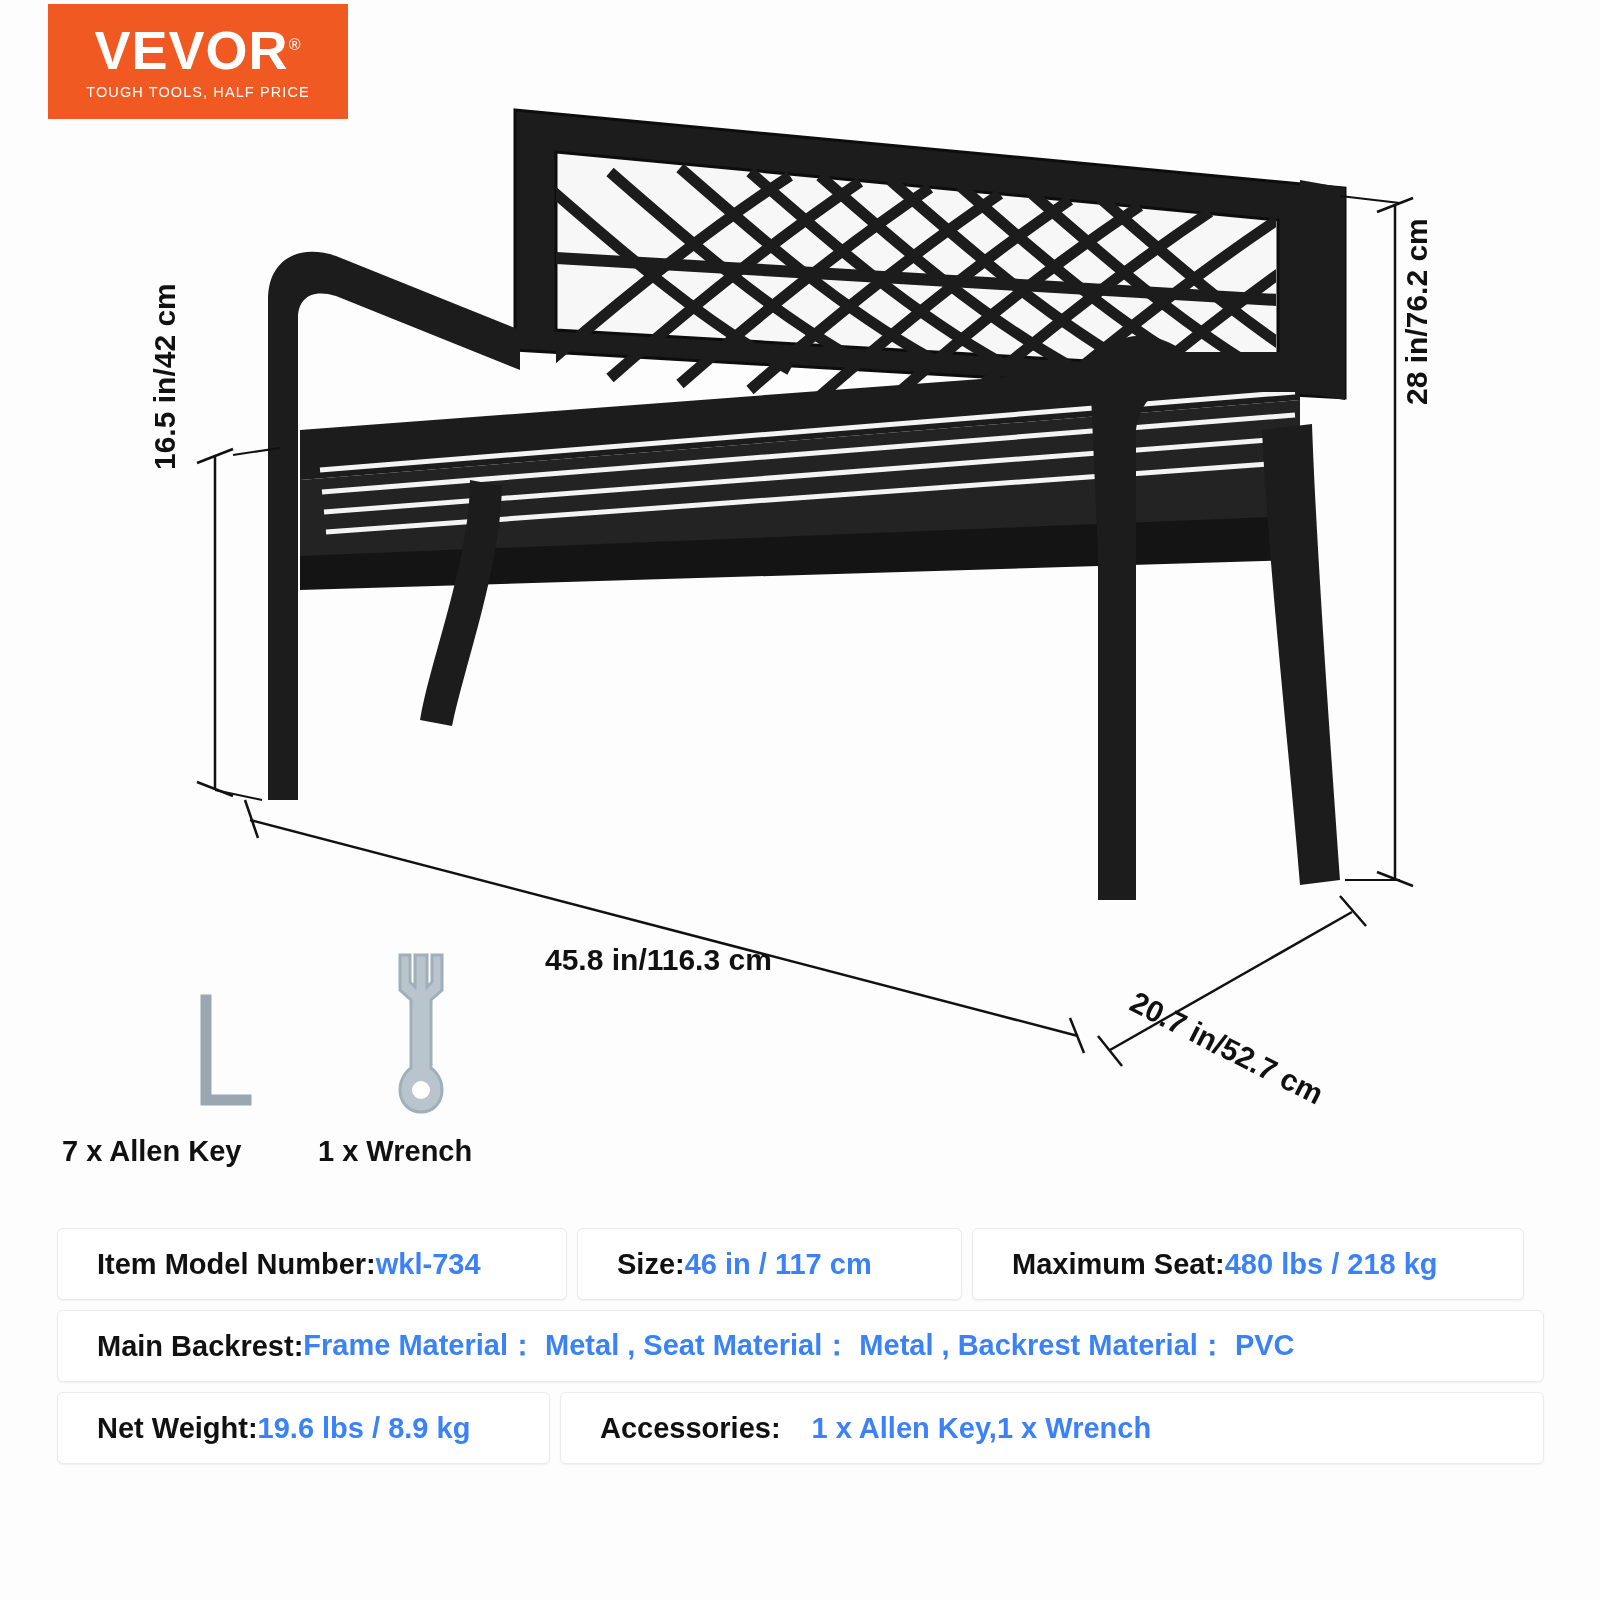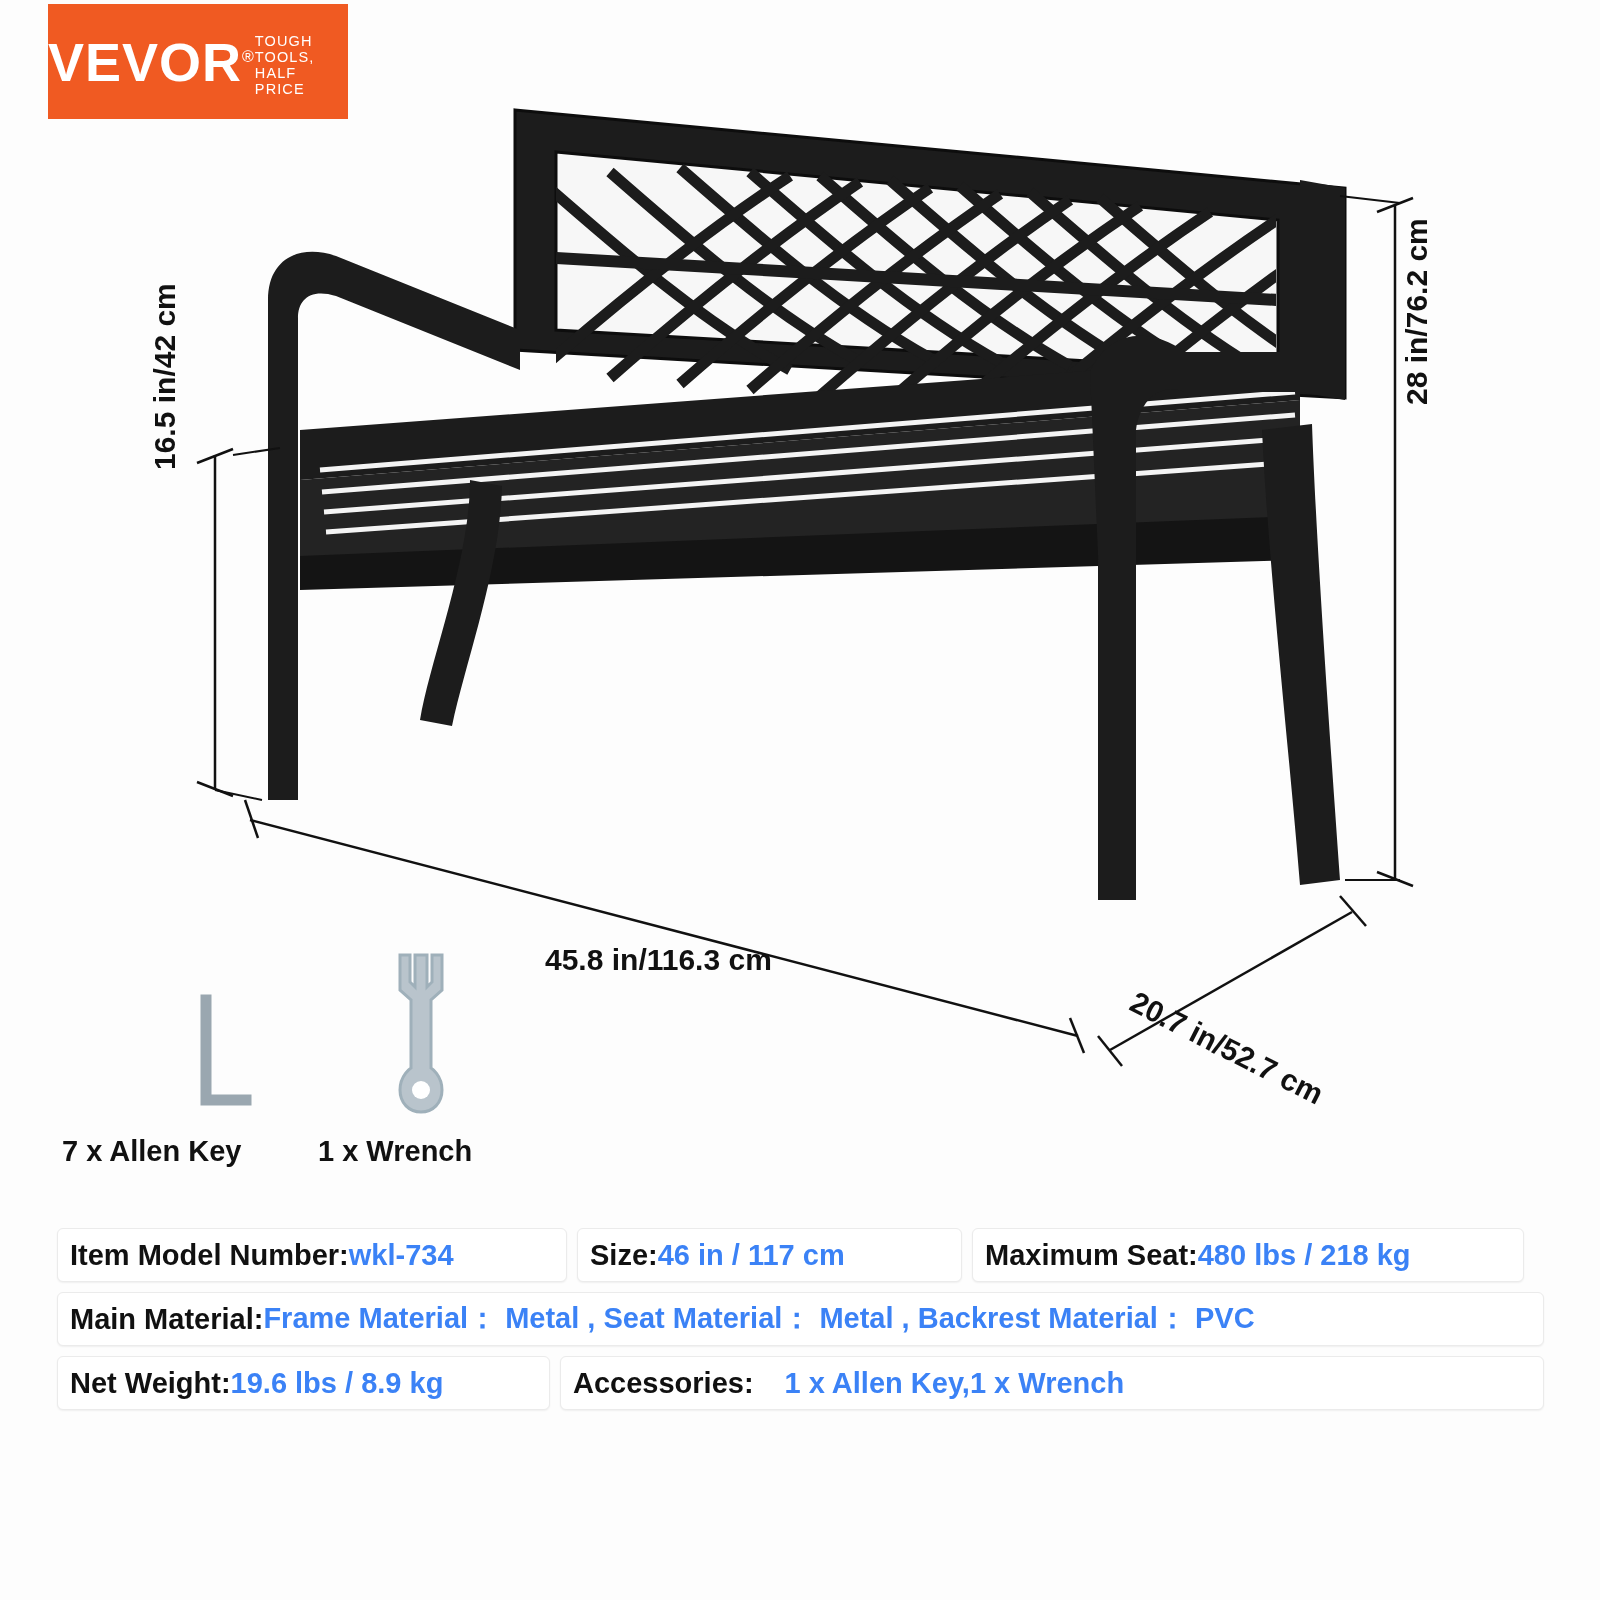--- a/index.html
+++ b/index.html
@@ -23,21 +23,21 @@
 
   
   .logo {
     position: absolute;
     left: 48px;
     top: 4px;
     width: 300px;
     height: 115px;
     background: #f05a22;
     display: flex;
-    flex-direction: row;
+    flex-direction: column;
     align-items: center;
     justify-content: center;
   }
   .logo-word {
     font-size: 54px;
     font-weight: bold;
     color: #ffffff;
     letter-spacing: 1px;
     line-height: 1;
     position: relative;
@@ -123,24 +123,24 @@
   .spec-row {
     display: flex;
     gap: 10px;
     margin-bottom: 10px;
   }
   .spec-cell {
     background: #ffffff;
     border: 1px solid #ebebeb;
     border-radius: 6px;
     box-shadow: 0 1px 2px rgba(0,0,0,0.06);
-    height: 54px;
+    height: 72px;
     display: flex;
     align-items: center;
-    padding: 0 12px;
+    padding: 0 39px;
     box-sizing: border-box;
     font-size: 29px;
     font-weight: bold;
     white-space: nowrap;
     overflow: hidden;
   }
   .k { color: #111111; }
   .v { color: #3b82f6; }
   .c-model { width: 510px; }
   .c-size  { width: 385px; }
@@ -284,21 +284,21 @@
         <span class="k">Size:</span>
           <span class="v"> 46 in / 117 cm</span>
       </div>
       <div class="spec-cell c-load">
         <span class="k">Maximum Seat:</span>
           <span class="v">480 lbs / 218 kg</span>
       </div>
     </div>
     <div class="spec-row">
       <div class="spec-cell c-material">
-        <span class="k">Main Material:</span>
+        <span class="k">Main Backrest:</span>
           <span class="v">Frame Material： Metal , Seat Material： Metal , Backrest Material： PVC</span>
       </div>
     </div>
     <div class="spec-row">
       <div class="spec-cell c-weight">
         <span class="k">Net Weight:</span>
           <span class="v">19.6 lbs /  8.9 kg</span>
       </div>
       <div class="spec-cell c-acc">
         <span class="k">Accessories:</span>

